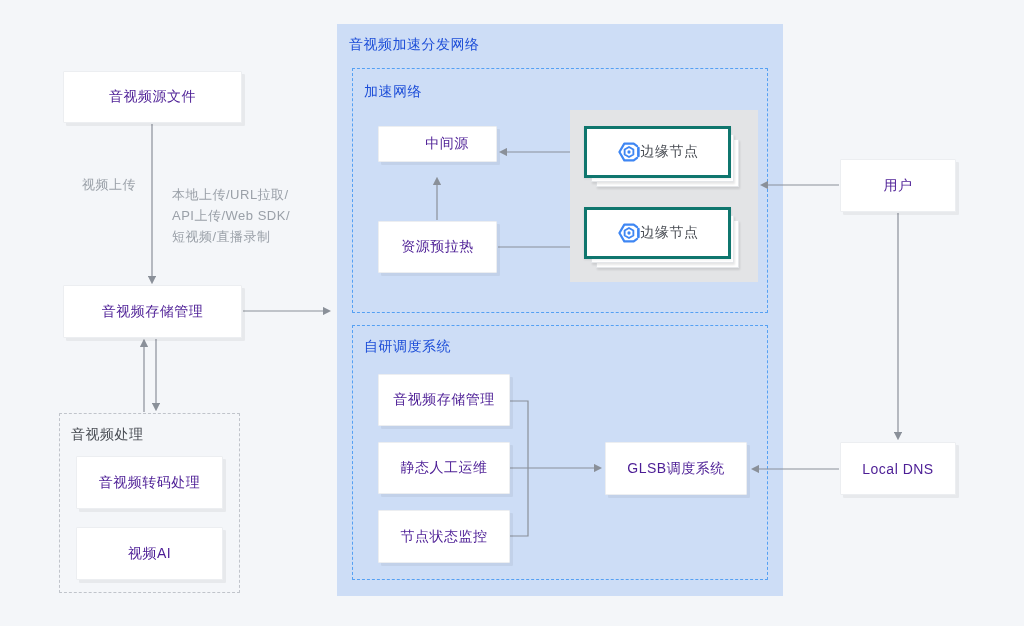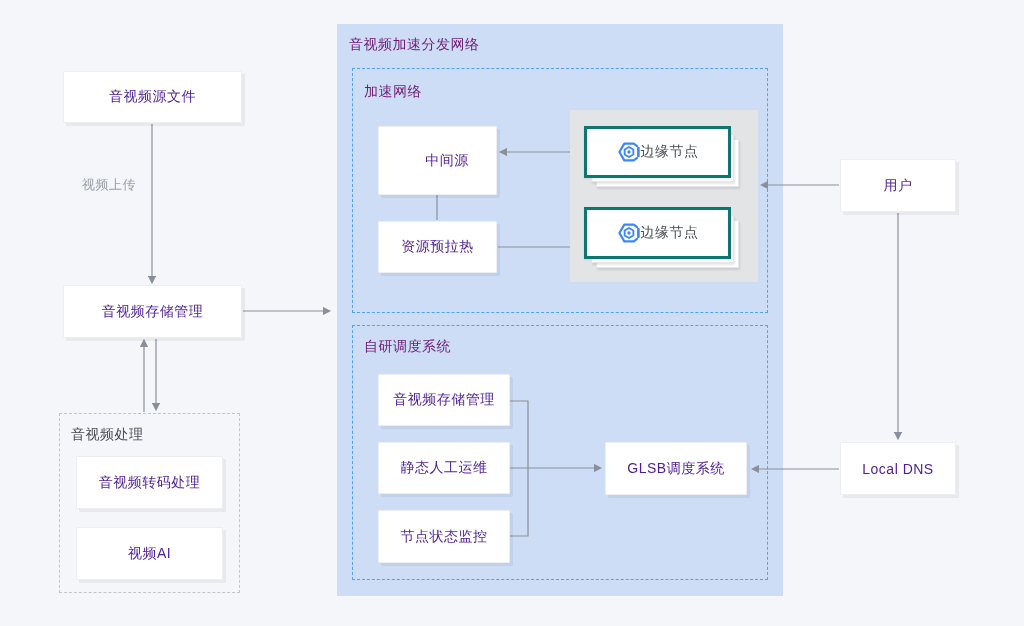--- a/index.html
+++ b/index.html
@@ -12,21 +12,21 @@
     position:absolute; background:#fff; border:1px solid #eceef1;
     box-shadow:3px 3px 0 rgba(0,0,0,0.05); border-radius:1px;
     display:flex; align-items:center; justify-content:center;
     font-size:14px; color:#4c1d95; letter-spacing:0.5px; white-space:nowrap;
   }
 
   .group { position:absolute; border:1px dashed #c0c4cb; border-radius:1px; }
   .group-title { position:absolute; font-size:14px; color:#474b52; letter-spacing:0.5px; }
 
   .blue-container { position:absolute; left:337px; top:24px; width:446px; height:572px; background:#cdddf6; }
-  .blue-title { position:absolute; font-size:14px; color:#701a75; letter-spacing:0.5px; }
+  .blue-title { position:absolute; font-size:14px; color:#1d4ed8; letter-spacing:0.5px; }
   .blue-group { position:absolute; border:1px dashed #55a0f3; border-radius:1px; }
 
   .muted { position:absolute; font-size:13px; color:#9aa0a8; letter-spacing:0.5px; }
   .methods { line-height:21px; white-space:nowrap; }
   .methods span { display:block; }
 
   .gray-panel { position:absolute; left:570px; top:110px; width:188px; height:172px; background:#e3e4e6; z-index:0; }
 
   .edge-card {
     position:absolute; width:147px; height:52px; background:#fff; border:3px solid #0f766e;
@@ -46,21 +46,21 @@
   .src-box       { left:63px;  top:71px;  width:179px; height:52px; }
   .storage-box   { left:63px;  top:285px; width:179px; height:53px; }
   .proc-group    { left:59px;  top:413px; width:181px; height:180px; }
   .proc-title    { left:71px;  top:426px; }
   .transcode-box { left:76px;  top:456px; width:147px; height:53px; }
   .videoai-box   { left:76px;  top:527px; width:147px; height:53px; }
 
   .net-title     { left:349px; top:36px; }
   .accel-group   { left:352px; top:68px;  width:416px; height:245px; }
   .accel-title   { left:364px; top:83px; }
-  .mid-box       { left:378px; top:126px; width:119px; height:69px;padding-left:19px; }
+  .mid-box       { left:378px; top:126px; width:119px; height:36px;padding-left:19px; }
   .prewarm-box   { left:378px; top:221px; width:119px; height:52px; }
   .edge-card-1   { left:14px;  top:16px; }
   .edge-card-2   { left:14px;  top:97px; }
 
   .sched-group   { left:352px; top:325px; width:416px; height:255px; }
   .sched-title   { left:364px; top:338px; }
   .rt-box        { left:378px; top:374px; width:132px; height:52px; }
   .static-box    { left:378px; top:442px; width:132px; height:52px; }
   .nodestat-box  { left:378px; top:510px; width:132px; height:53px; }
   .glsb-box      { left:605px; top:442px; width:142px; height:53px; }
@@ -98,20 +98,25 @@
     <path d="M498,247 H574" stroke="#8a9099" stroke-width="1.2" fill="none" marker-end="url(#ah)"></path>
     <path d="M839,185 H767" stroke="#8a9099" stroke-width="1.2" fill="none" marker-end="url(#ah)"></path>
     <path d="M898,213 V433" stroke="#8a9099" stroke-width="1.2" fill="none" marker-end="url(#ah)"></path>
     <path d="M839,469 H758" stroke="#8a9099" stroke-width="1.2" fill="none" marker-end="url(#ah)"></path>
     <path d="M510,401 H528 V536 H510" stroke="#8a9099" stroke-width="1.2" fill="none"></path>
     <path d="M510,468 H595" stroke="#8a9099" stroke-width="1.2" fill="none" marker-end="url(#ah)"></path>
   </svg>
 
   <div class="box src-box">音视频源文件</div>
   <span class="muted upload-label">视频上传</span>
+  <div class="muted methods methods-block">
+    <span>本地上传/URL拉取/</span>
+    <span>API上传/Web SDK/</span>
+    <span>短视频/直播录制</span>
+  </div>
   <div class="box storage-box">音视频存储管理</div>
 
   <div class="group proc-group"></div>
   <span class="group-title proc-title">音视频处理</span>
   <div class="box transcode-box">音视频转码处理</div>
   <div class="box videoai-box">视频AI</div>
 
   <div class="box mid-box">中间源</div>
   <div class="box prewarm-box">资源预拉热</div>
 

